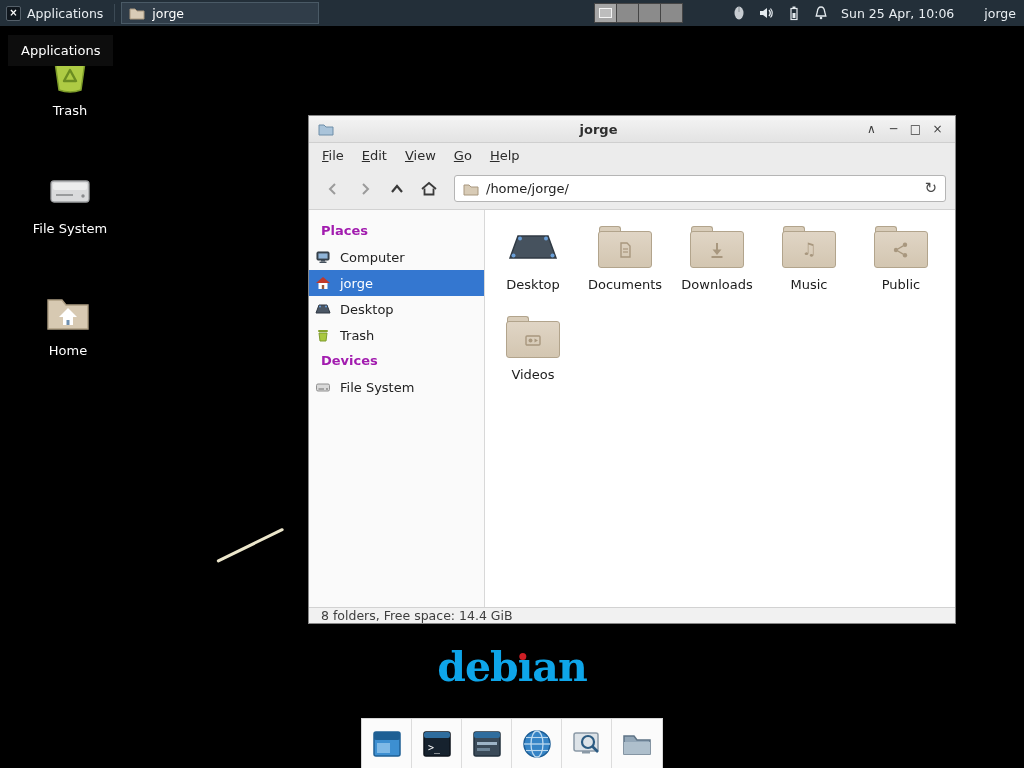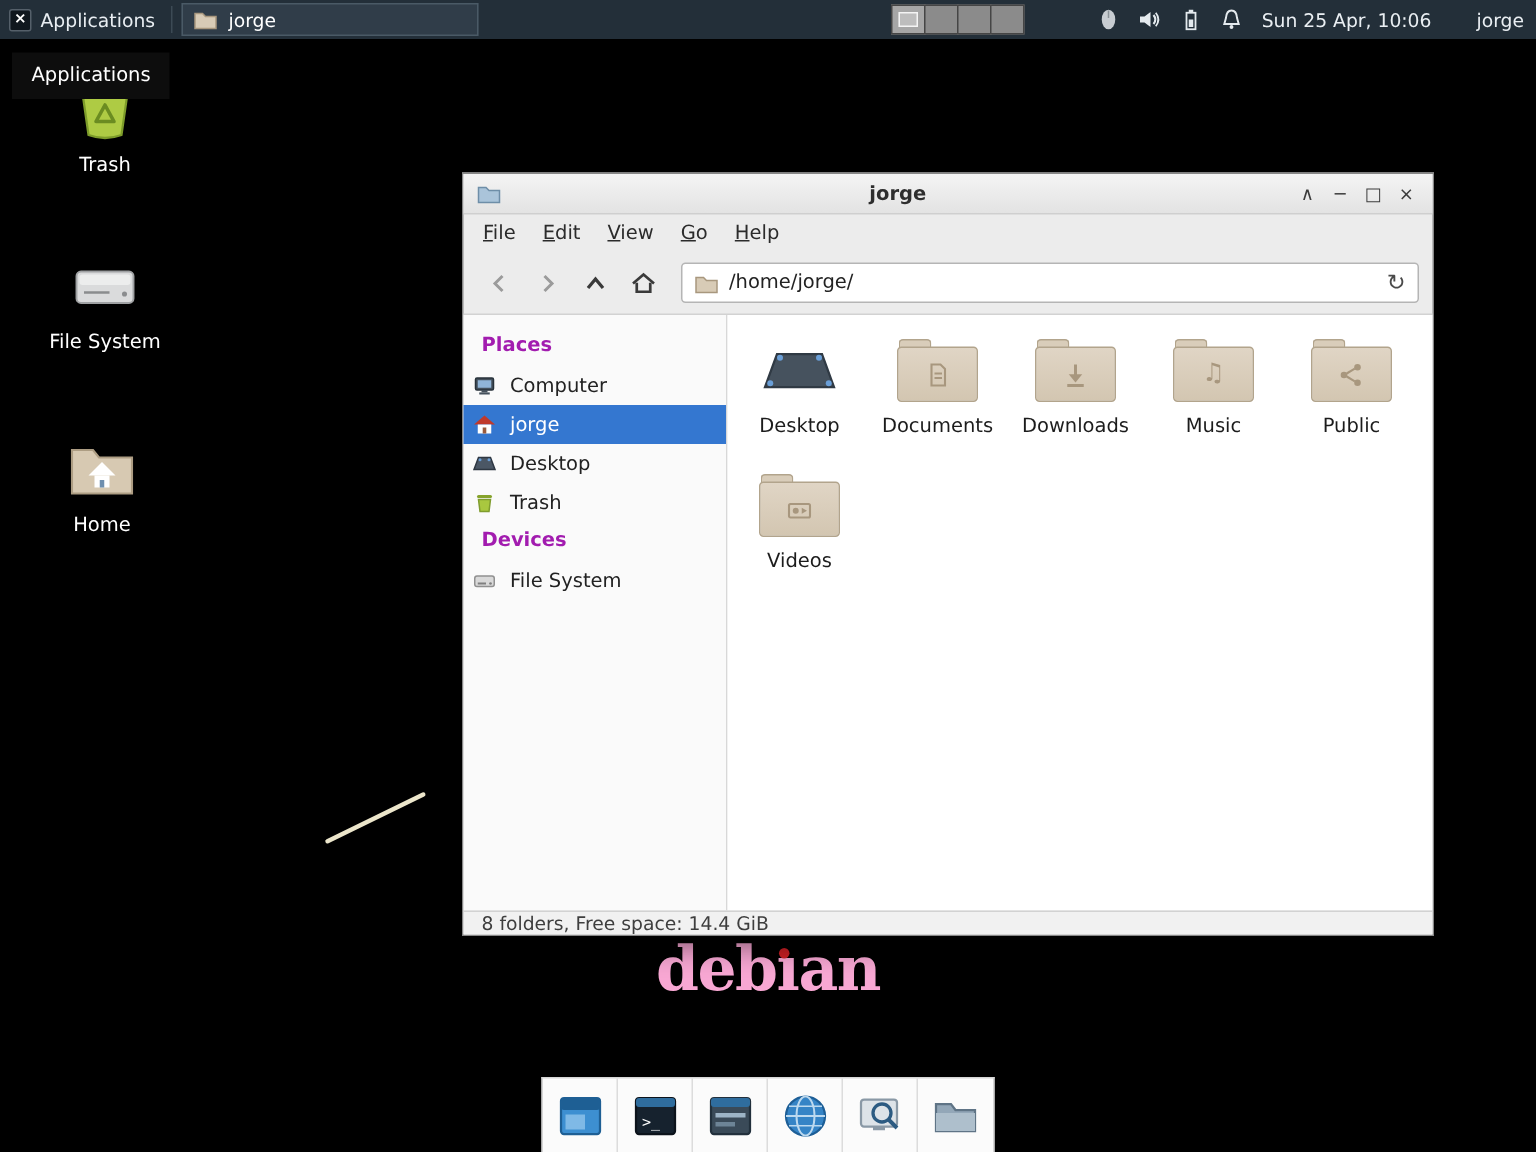--- a/index.html
+++ b/index.html
@@ -95,22 +95,22 @@
   }
   .emblem-note { color:#a8977e; font-size:17px; line-height:1; }
   .flabel { text-align:center; }
   .statusbar {
     height:16px; border-top:1px solid #d2d2d2; background:#f1f1f1;
     display:flex; align-items:center; padding-left:12px; font-size:12.5px; color:#3e3e3e; flex:0 0 auto;
   }
 
   
   .logo {
-    position:absolute; left:50%; transform:translateX(-50%); top:622px;
-    font-family:"DejaVu Serif", serif; font-weight:bold; font-size:41px; color:#f9a8d4;
+    position:absolute; left:50%; transform:translateX(-50%); top:643px;
+    font-family:"DejaVu Serif", serif; font-weight:bold; font-size:41px; color:#0ea5e9;
     letter-spacing:-1px; z-index:5; white-space:nowrap;
   }
   .logo-i { position:relative; }
   .logo-i::after {
     content:""; position:absolute; left:2px; top:10px; width:7px; height:7px;
     background:#cf1f25; border-radius:50%;
   }
 
   
   .scratch {

